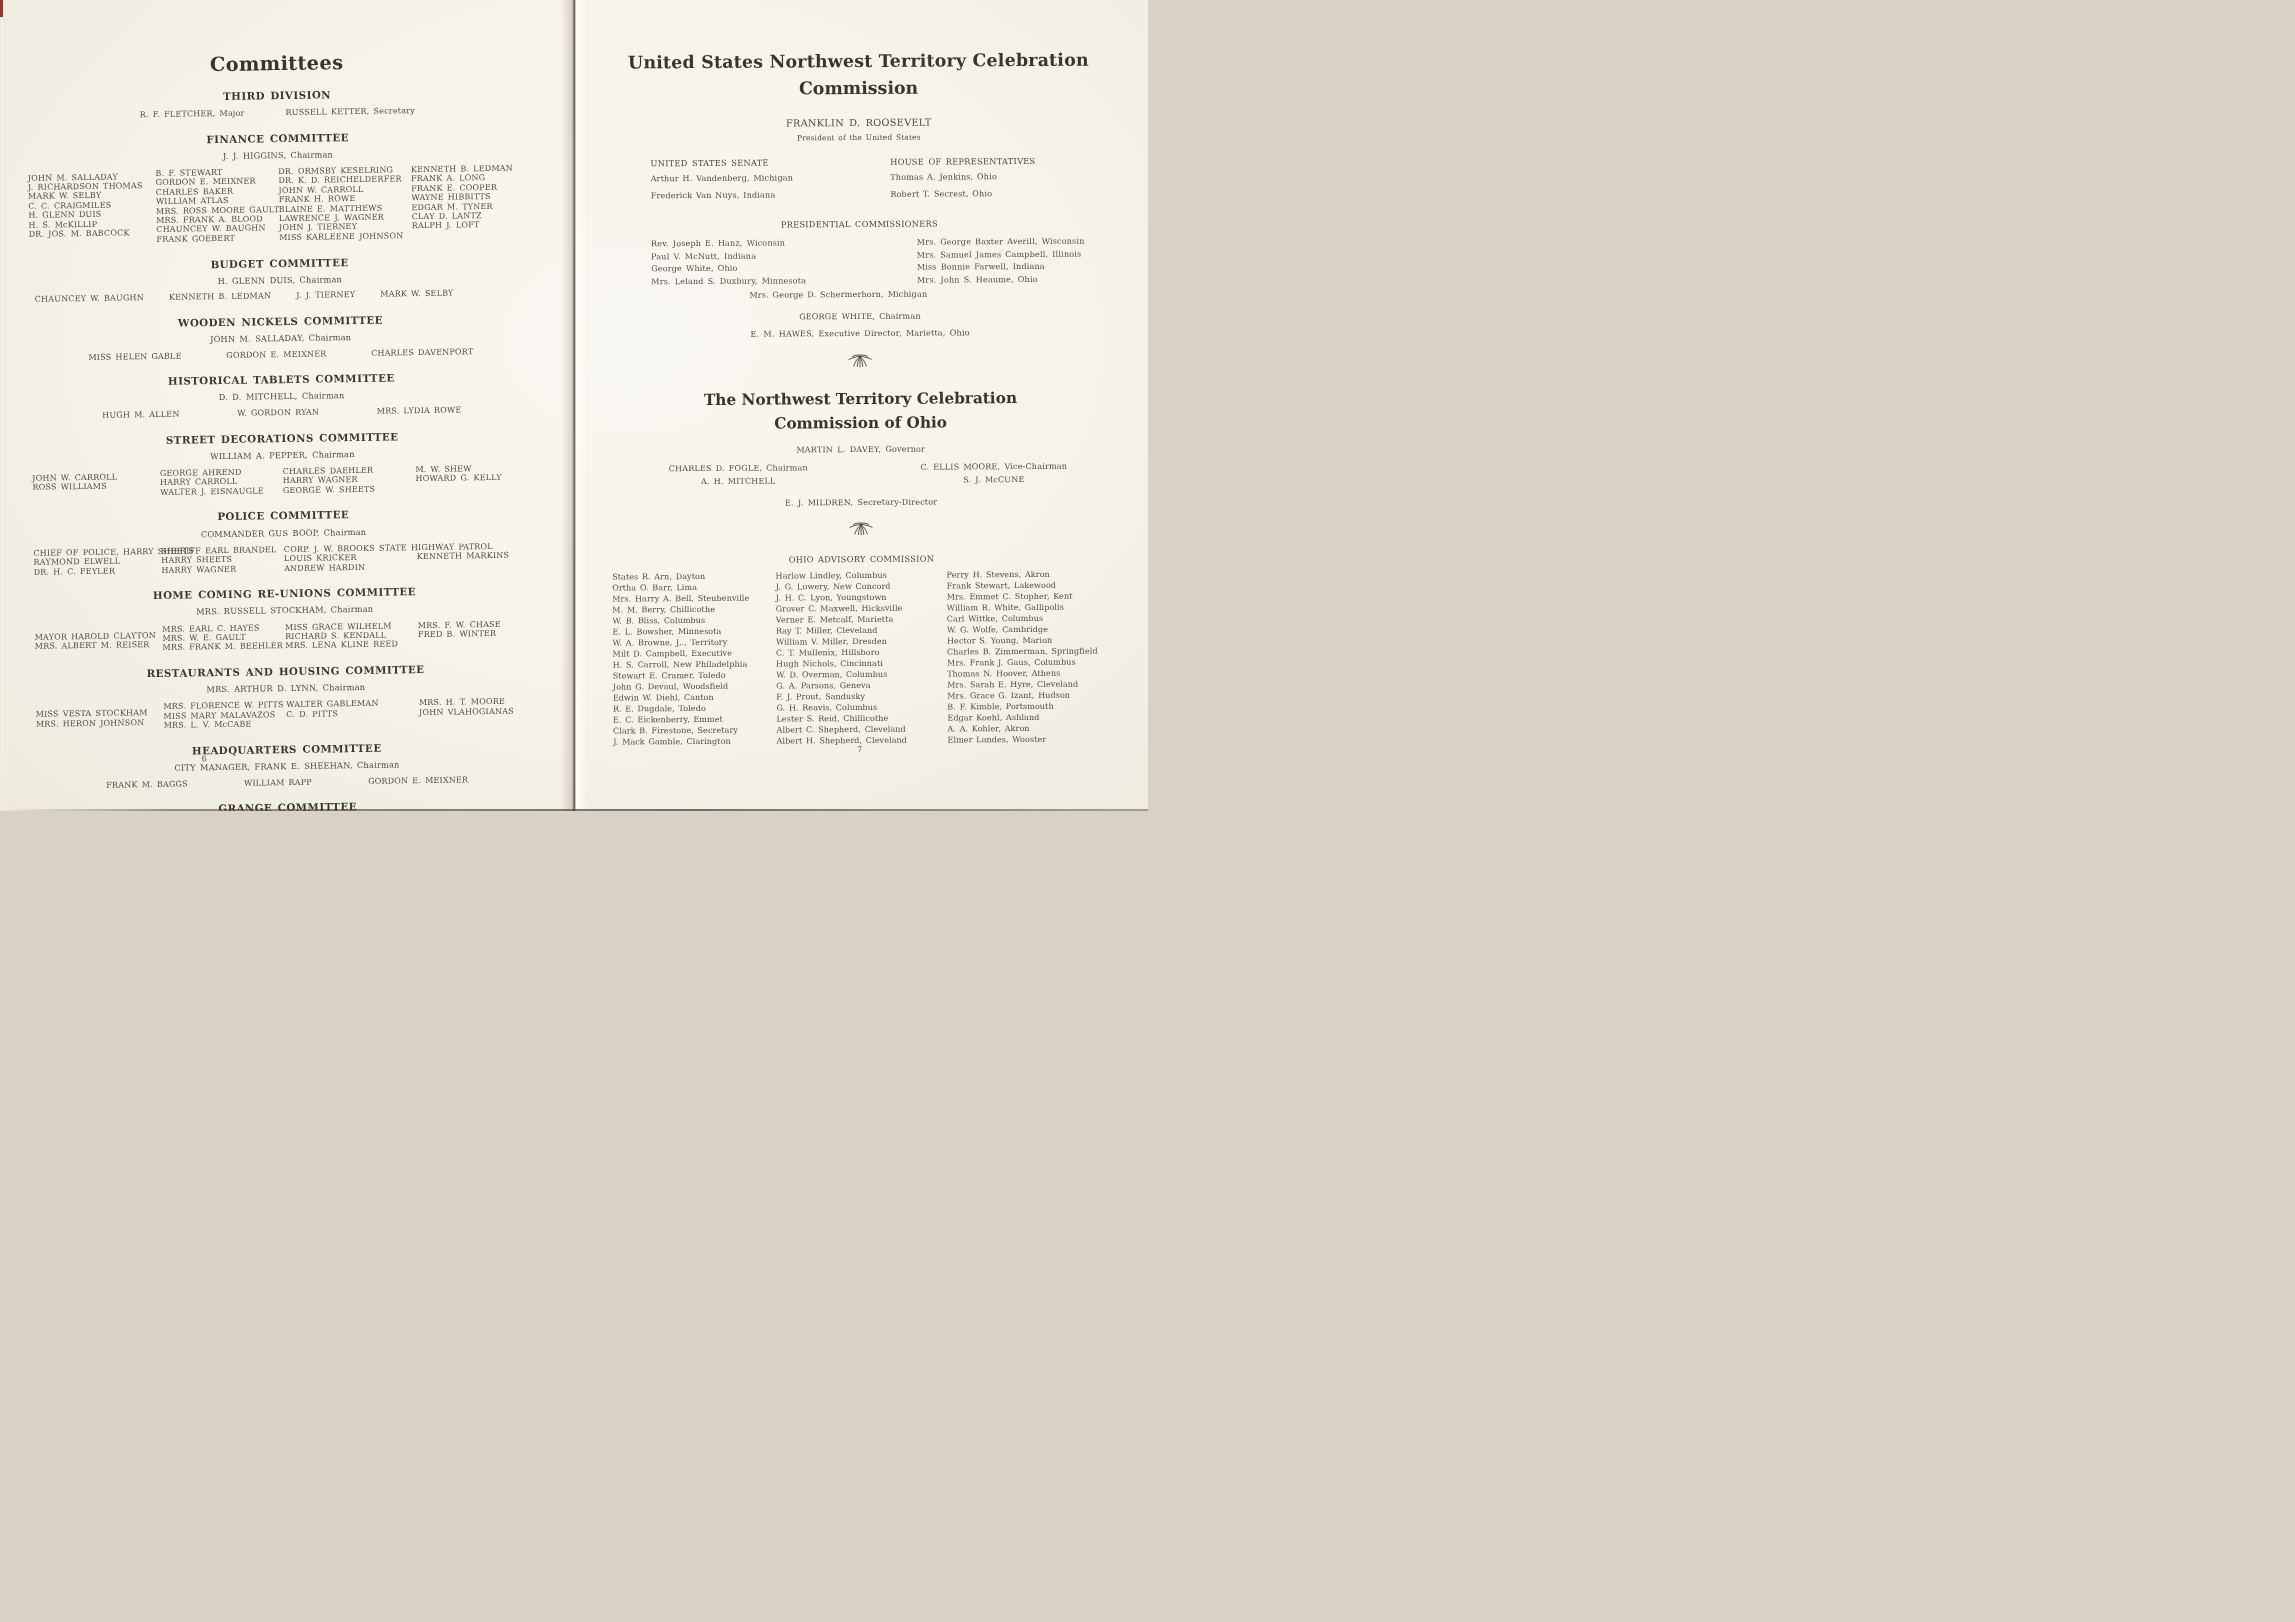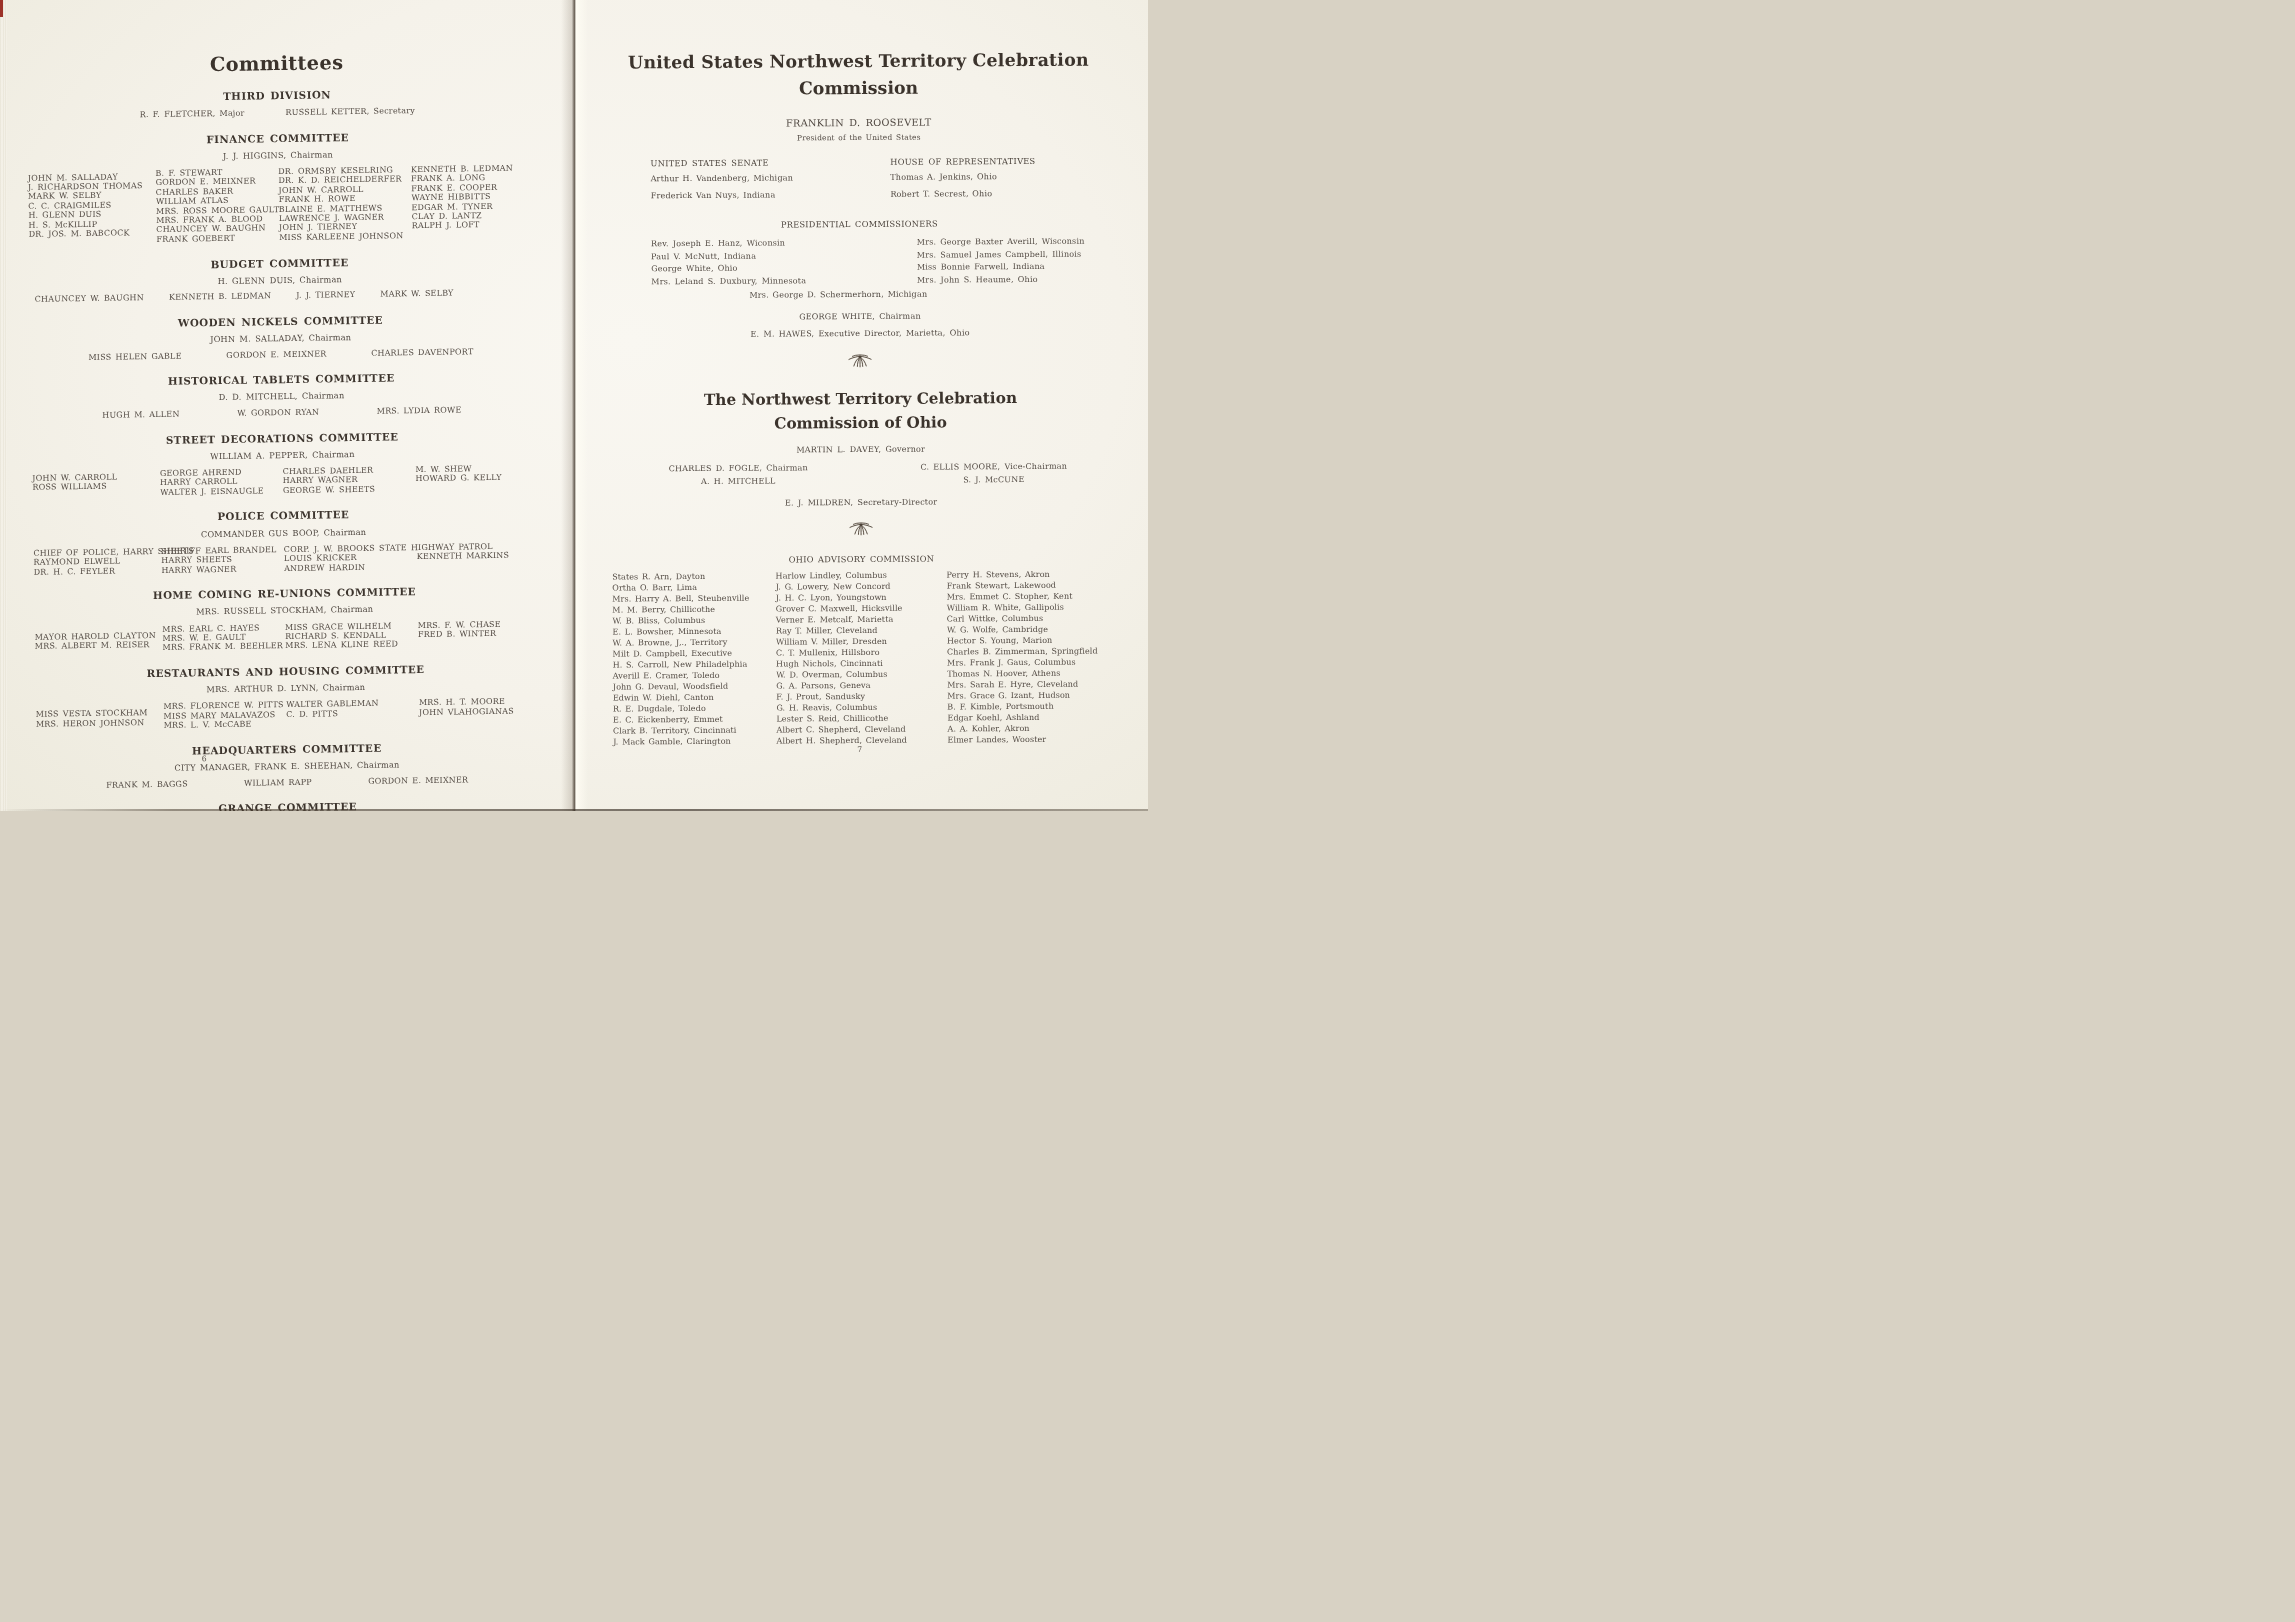--- a/index.html
+++ b/index.html
@@ -373,26 +373,26 @@
       <div class="adv-col a1">
           <div class="name">States R. Arn, Dayton</div>
           <div class="name">Ortha O. Barr, Lima</div>
           <div class="name">Mrs. Harry A. Bell, Steubenville</div>
           <div class="name">M. M. Berry, Chillicothe</div>
           <div class="name">W. B. Bliss, Columbus</div>
           <div class="name">E. L. Bowsher, Minnesota</div>
           <div class="name">W. A. Browne, J,., Territory</div>
           <div class="name">Milt D. Campbell, Executive</div>
           <div class="name">H. S. Carroll, New Philadelphia</div>
-          <div class="name">Averill E. Cramer, Toledo</div>
+          <div class="name">Stewart E. Cramer, Toledo</div>
           <div class="name">John G. Devaul, Woodsfield</div>
           <div class="name">Edwin W. Diehl, Canton</div>
           <div class="name">R. E. Dugdale, Toledo</div>
           <div class="name">E. C. Eickenberry, Emmet</div>
-          <div class="name">Clark B. Territory, Cincinnati</div>
+          <div class="name">Clark B. Firestone, Secretary</div>
           <div class="name">J. Mack Gamble, Clarington</div>
         </div>
       <div class="adv-col a2">
           <div class="name">Harlow Lindley, Columbus</div>
           <div class="name">J. G. Lowery, New Concord</div>
           <div class="name">J. H. C. Lyon, Youngstown</div>
           <div class="name">Grover C. Maxwell, Hicksville</div>
           <div class="name">Verner E. Metcalf, Marietta</div>
           <div class="name">Ray T. Miller, Cleveland</div>
           <div class="name">William V. Miller, Dresden</div>

